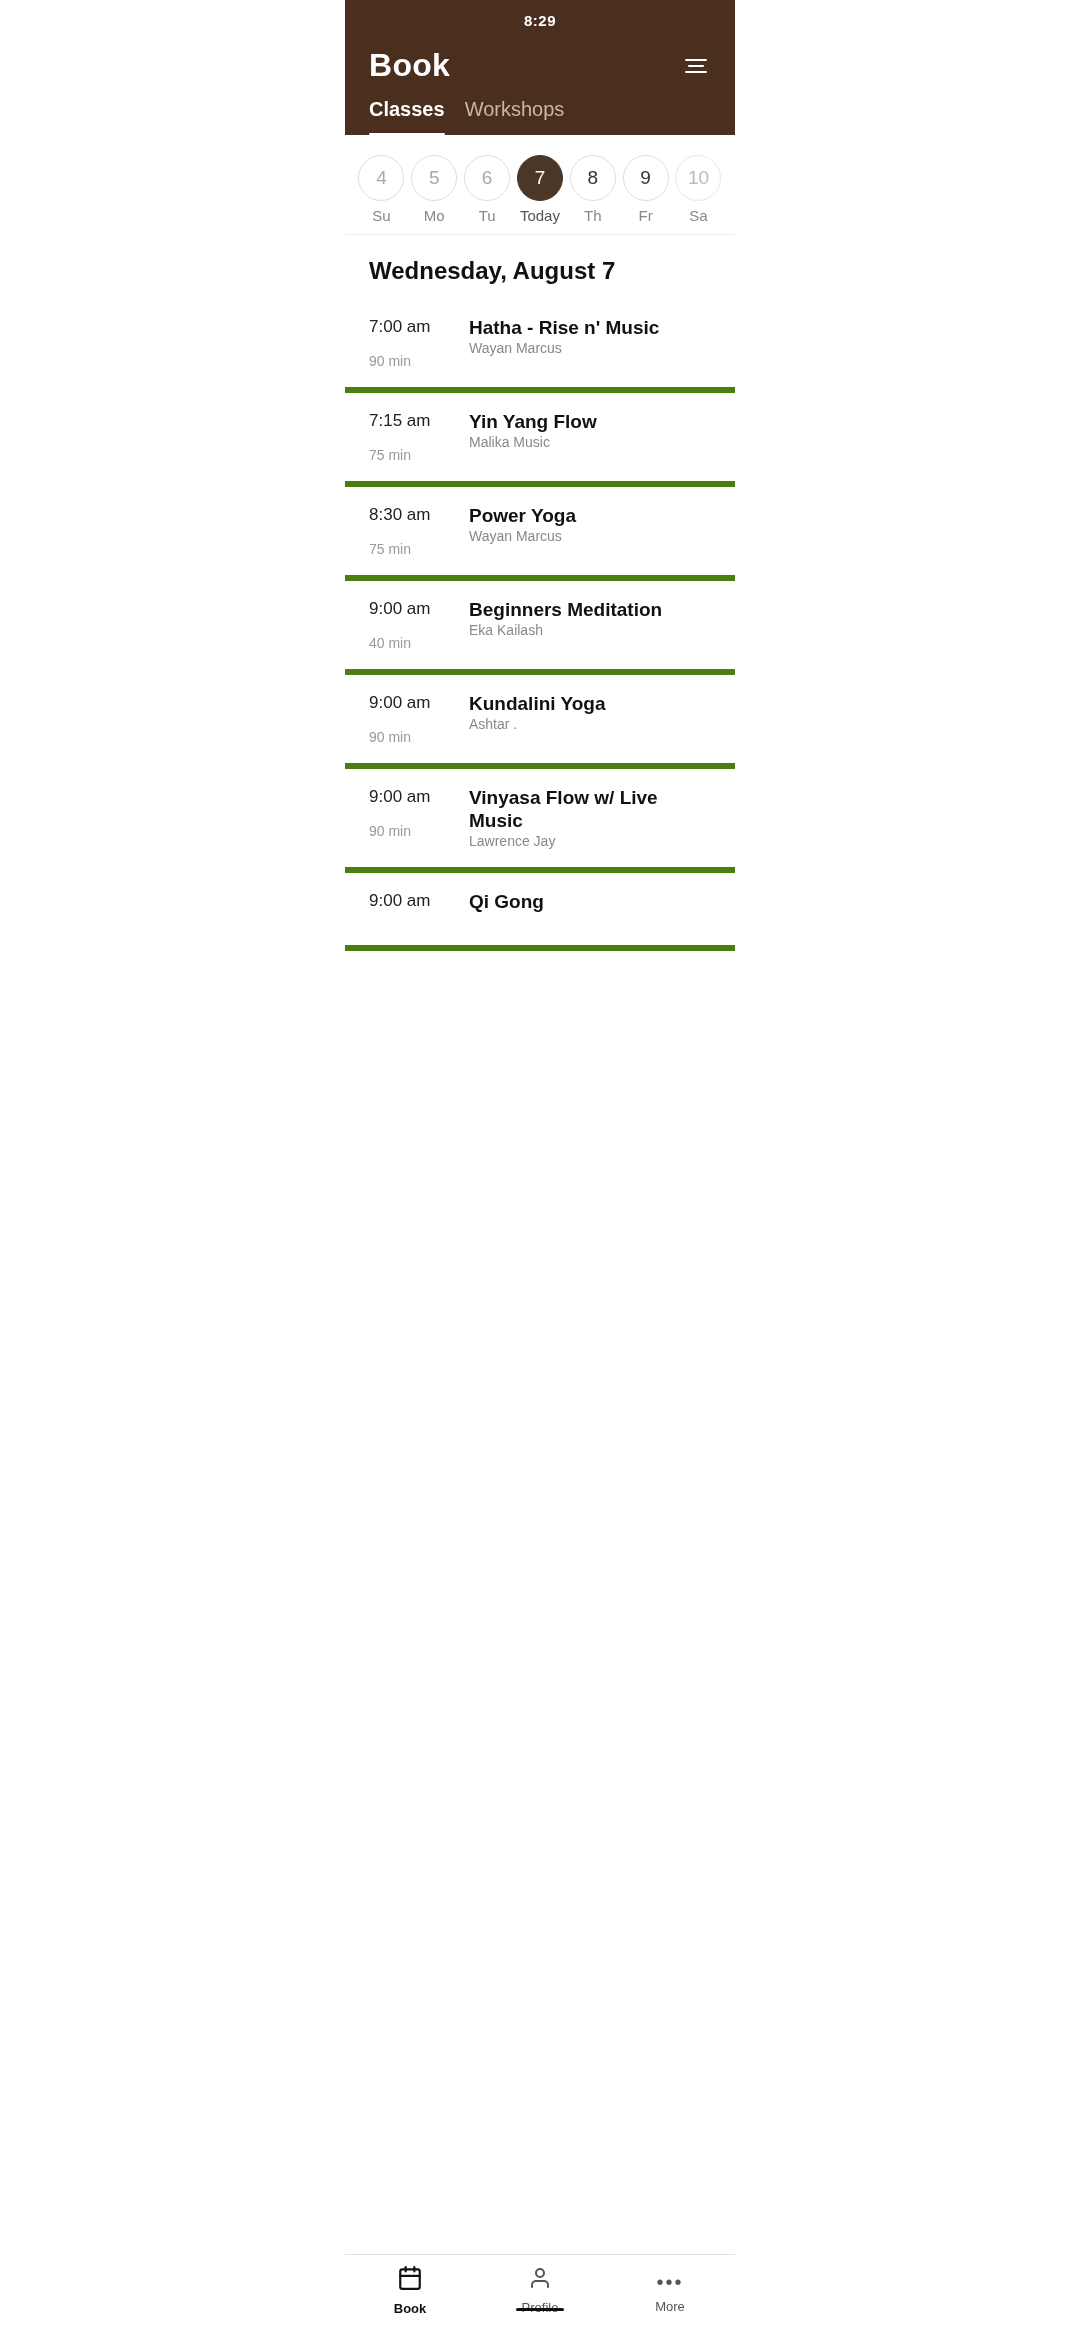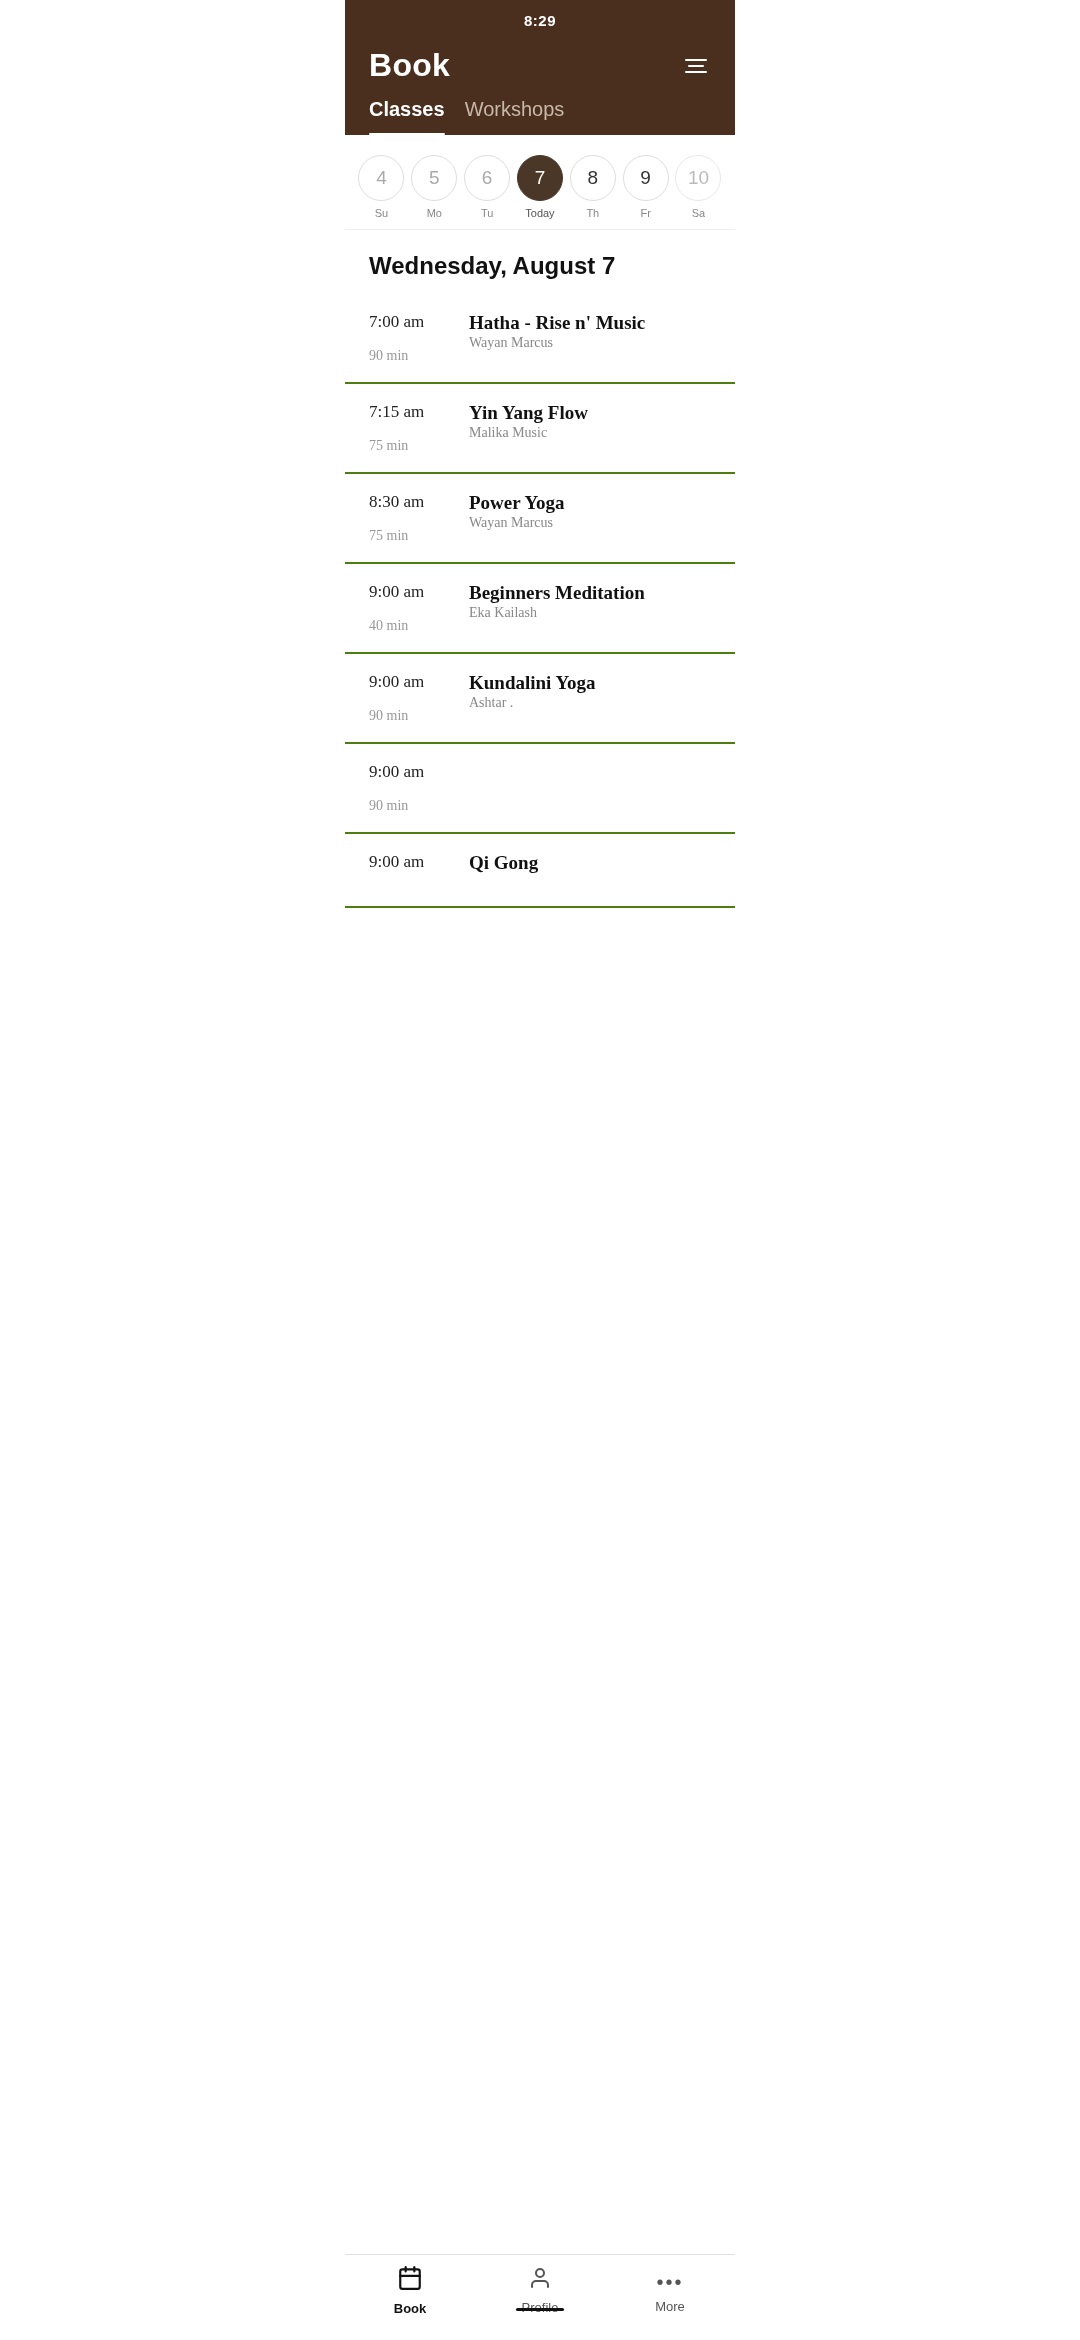--- a/index.html
+++ b/index.html
@@ -137,21 +137,21 @@
       border: 1.5px solid #ddd;
       color: #333;
     }
 
     .day-item.dimmed .day-number {
       border: 1.5px solid #e8e8e8;
       color: #bbb;
     }
 
     .day-label {
-      font-size: 11px;
+      font-size: 15px;
       color: #888;
     }
 
     .day-item.today .day-label {
       color: #555;
       font-weight: 500;
     }
 
     .date-heading {
       padding: 22px 24px 14px;
@@ -161,23 +161,22 @@
     }
 
     .classes-list {
       padding-bottom: 80px;
     }
 
     .class-row {
       display: flex;
       align-items: flex-start;
       padding: 18px 24px;
-      border-bottom: 2px solid #4d7c0f;
+      border-bottom: 6px solid #4d7c0f;
       cursor: pointer;
-      font-family: Liberation Serif, serif;
     }
 
     .class-time {
       min-width: 100px;
       text-align: left;
     }
 
     .time-main {
       font-size: 17px;
       font-weight: 500;
@@ -376,20 +375,24 @@
     <div class="class-info">
       <div class="class-name">Kundalini Yoga</div>
       <div class="class-instructor">Ashtar .</div>
     </div>
   </div>
 
   <div class="class-row">
     <div class="class-time">
       <div class="time-main">9:00 am</div>
       <div class="time-duration">90 min</div>
+    </div>
+    <div class="class-info">
+      <div class="class-name">Vinyasa Flow w/ Live Music</div>
+      <div class="class-instructor">Lawrence Jay</div>
     </div>
   </div>
 
   <div class="class-row">
     <div class="class-time">
       <div class="time-main">9:00 am</div>
       <div class="time-duration"></div>
     </div>
     <div class="class-info">
       <div class="class-name">Qi Gong</div>

